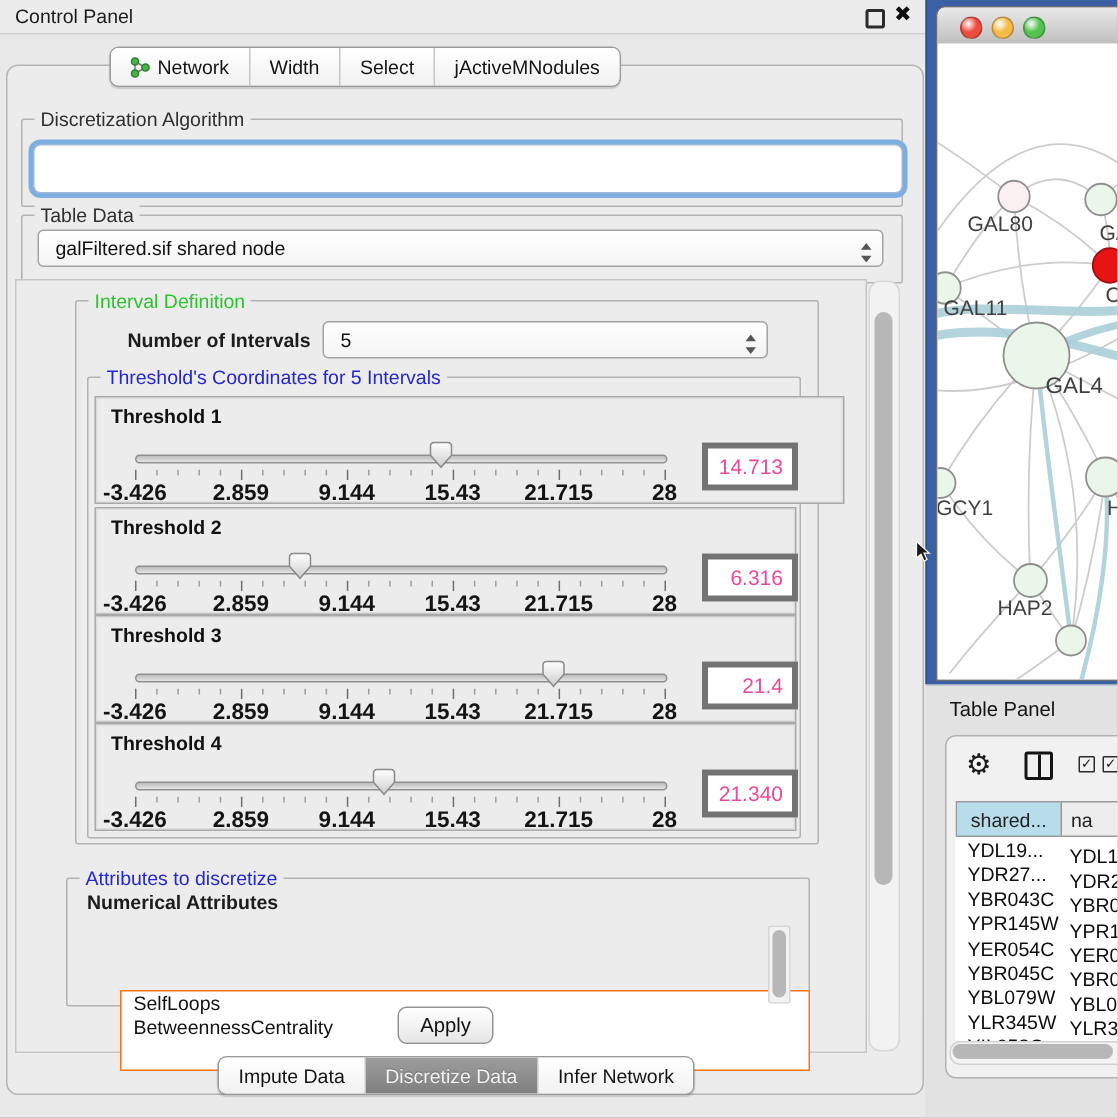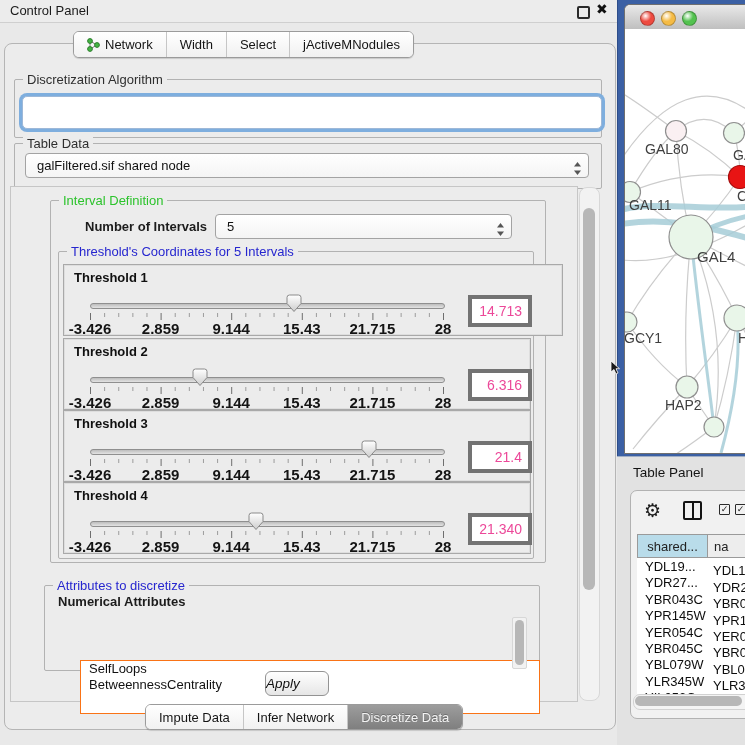--- a/index.html
+++ b/index.html
@@ -67,21 +67,21 @@
   .handle{position:absolute;top:29px;}
   .value-box{position:absolute;left:404px;top:30px;width:50px;height:24px;background:#fff;border:4px solid #737373;
              font-size:14px;line-height:24px;text-align:right;padding-right:6px;color:#ec4899;}
 
   
   #attr-list{position:absolute;left:80px;top:616px;width:458px;height:52px;background:#fff;
              border:1px solid #f97316;overflow:hidden;margin-top:44px;}
   .attr-item{padding-left:8px;font-size:13px;line-height:15.5px;color:#111;white-space:nowrap;}
 
   #apply-btn{left:265px;top:671px;width:62px;height:23px;background:linear-gradient(#ffffff,#e6e6e6);
-             border:1px solid #939393;border-radius:6px;text-align:left;line-height:23px;font-size:13.5px;color:#111;z-index:5;font-style:italic;}
+             border:1px solid #939393;border-radius:6px;text-align:center;line-height:23px;font-size:13.5px;color:#111;z-index:5;}
 
   
   #desktop-blue{left:617px;top:0;width:128px;height:456px;background:#3b60a4;border-left:1px solid #2d4d8a;}
   #net-window{left:624px;top:4px;width:136px;height:448px;border:1px solid #6f6f6f;border-radius:6px 6px 0 0;
               background:#fff;overflow:hidden;}
   #net-titlebar{left:0;top:0;width:100%;height:24px;background:linear-gradient(#e9e9e9,#bfbfbf);
                 border-bottom:1px solid #8e8e8e;border-radius:5px 5px 0 0;}
   .tl{position:absolute;top:5.5px;width:13px;height:13px;border-radius:50%;border:1px solid rgba(0,0,0,.25);}
   #net-canvas{left:0;top:24px;width:136px;height:424px;background:#fff;overflow:hidden;}
 
@@ -391,25 +391,25 @@
   <div class="vscroll-track" style="left:512px;top:617px;width:13px;height:50px;border-radius:2px;">
     <div class="scroll-thumb" style="left:1.5px;top:2px;width:9px;height:45px;"></div>
   </div>
 
   <div class="abs" id="apply-btn">Apply</div>
 
   <div class="abs seg-tabs" id="bottom-tabs">
     <div class="seg">
       <span>Impute Data</span>
     </div>
+    <div class="seg active">
+      <span>Discretize Data</span>
+    </div>
     <div class="seg">
       <span>Infer Network</span>
-    </div>
-    <div class="seg active">
-      <span>Discretize Data</span>
     </div>
   </div>
 
   <div class="abs" id="desktop-blue"></div>
 
   <div class="abs" id="net-window">
     <div class="abs" id="net-titlebar">
       <div class="tl" id="tl-red" style="left: 15px; background: radial-gradient(circle at 35% 30%, rgb(255, 255, 255) 0%, rgb(238, 75, 64) 45%, rgb(238, 75, 64) 100%);"></div>
       <div class="tl" id="tl-yellow" style="left: 36px; background: radial-gradient(circle at 35% 30%, rgb(255, 255, 255) 0%, rgb(245, 187, 69) 45%, rgb(245, 187, 69) 100%);"></div>
       <div class="tl" id="tl-green" style="left: 57px; background: radial-gradient(circle at 35% 30%, rgb(255, 255, 255) 0%, rgb(83, 194, 79) 45%, rgb(83, 194, 79) 100%);"></div>

